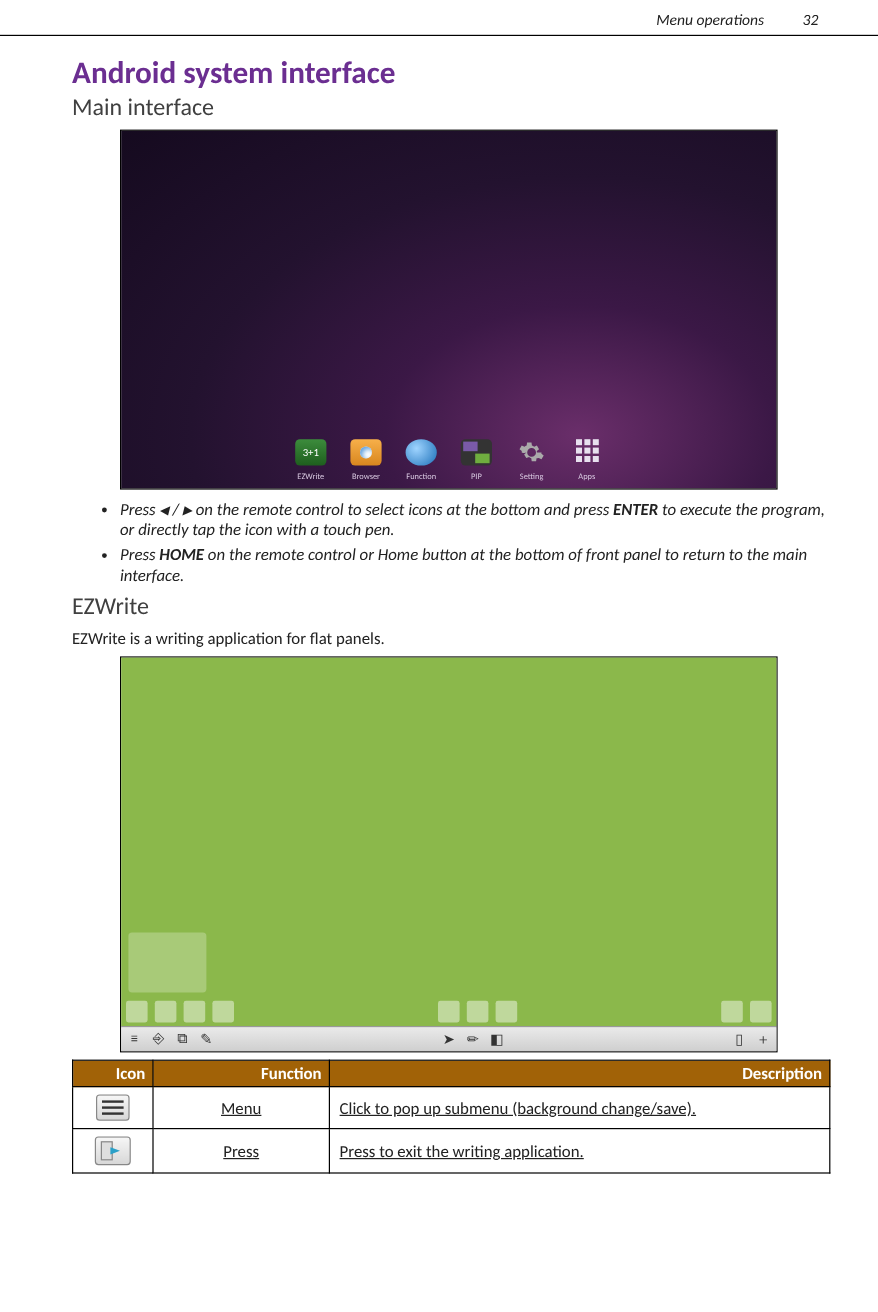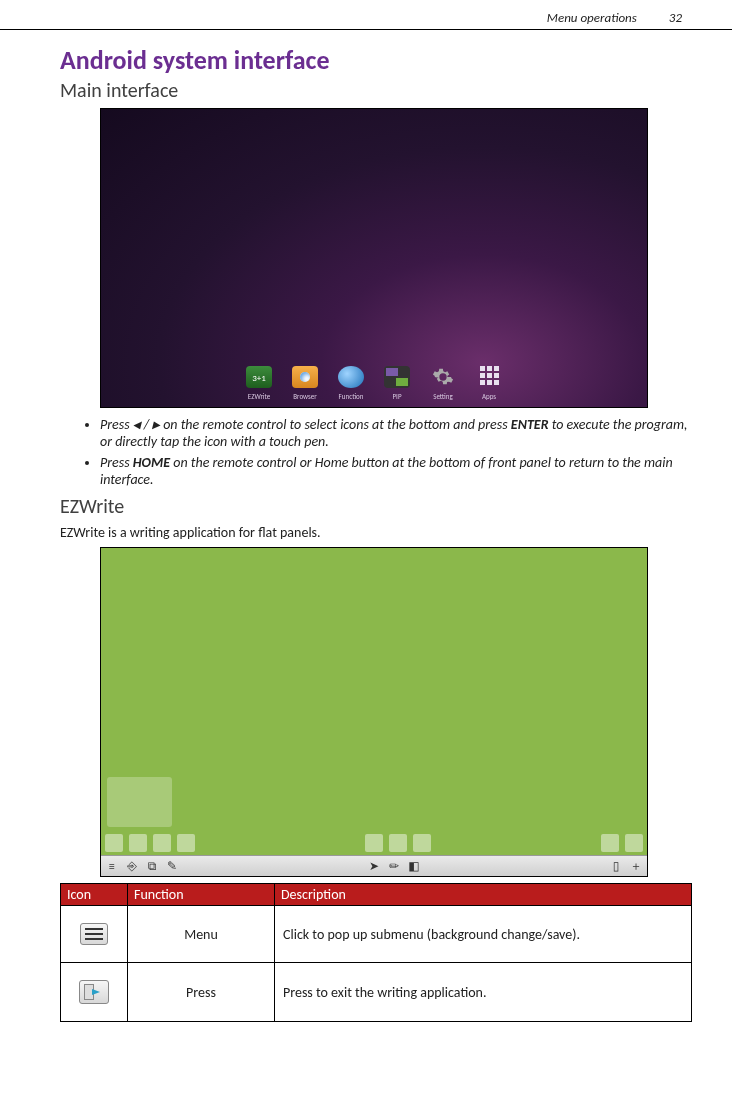--- a/index.html
+++ b/index.html
@@ -134,31 +134,32 @@
   .tb-ico { width:14px; height:14px; display:flex; align-items:center; justify-content:center; font-size:12px; color:#333; }
   .tb-spacer { flex:1; }
 
   table.icon-table {
     border-collapse: collapse;
     width: 100%;
     margin-top: 6px;
     font-size: 14px;
   }
   table.icon-table th {
-    background: #b91c1c;
+    background: #a16207;
     color: #fff;
-    font-weight: normal;
+    font-weight: bold;
     border: 1px solid #000;
     padding: 2px 6px;
-    text-align: left;
+    text-align: right;
   }
   table.icon-table td {
     border: 1px solid #000;
-    padding: 17px 8px;
+    padding: 6px 8px;
     vertical-align: middle;
+    text-decoration: underline;
   }
   .icon-cell { width: 50px; text-align:center; }
   .func-cell { width: 130px; text-align:center; }
   .menu-icon-box {
     width:28px; height:22px;
     margin:0 auto;
     background:linear-gradient(#f6f6f6,#d8d8d8);
     border:1px solid #888;
     border-radius:3px;
     display:flex; flex-direction:column; justify-content:center; gap:3px; padding:3px 4px;

